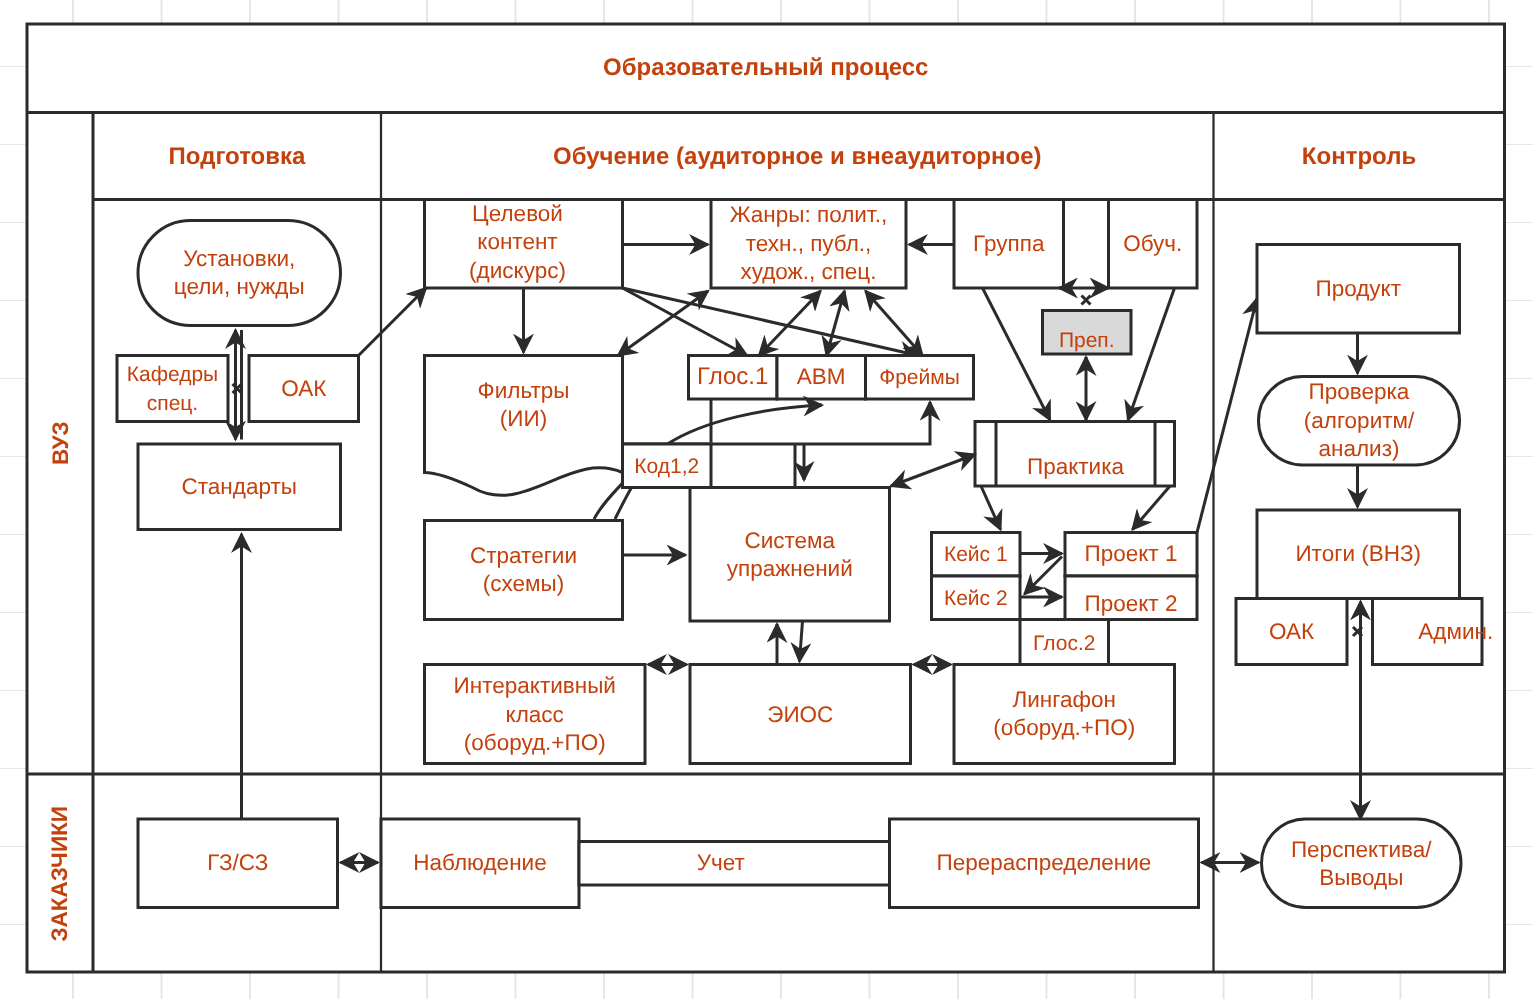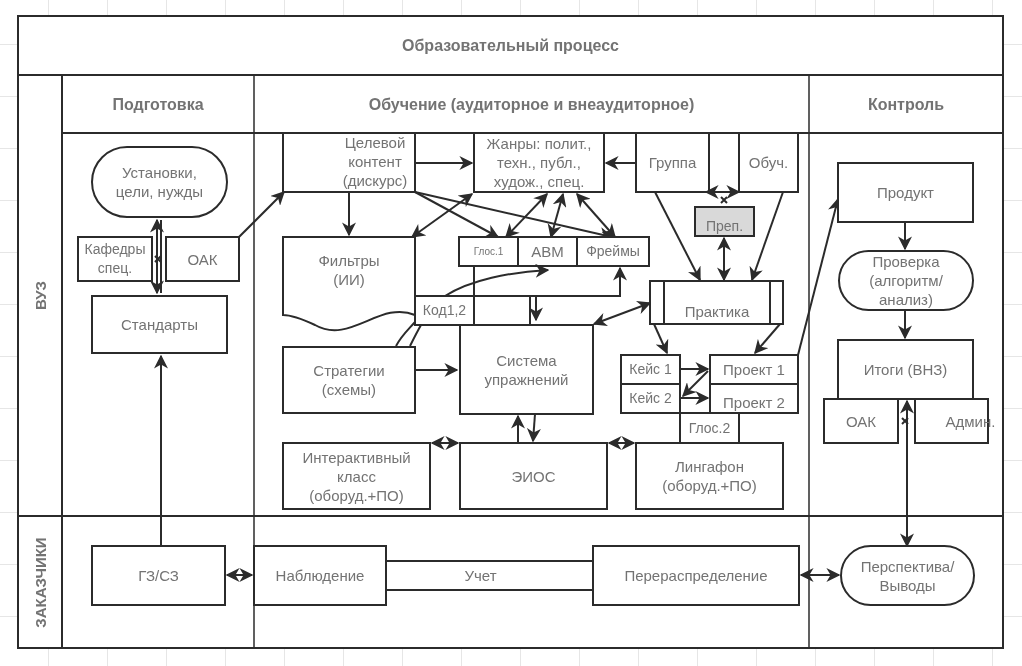--- a/index.html
+++ b/index.html
@@ -10,21 +10,21 @@
       linear-gradient(#e6e6e6 1px, transparent 1px),
       linear-gradient(90deg, #e6e6e6 1px, transparent 1px);
     background-size:59px 52px;
     background-position:-11px -8px;
     font-family:"Liberation Sans", sans-serif;
     color:#222;
   }
   svg.canvas { position:absolute; left:0; top:0; }
   .lbl {
     position:absolute; display:flex; align-items:center; justify-content:center;
-    text-align:center; font-size:15px; line-height:19px; color:#737373;
+    text-align:center; font-size:15px; line-height:19px; color:#c2410c;
     font-family:"Liberation Sans", sans-serif; white-space:pre-line;
   }
   .bold { font-weight:bold; font-size:16px; }
   .vert { transform:rotate(-90deg); white-space:nowrap; font-weight:bold; font-size:15px; }
 </style>
 </head>
 <body>
 
 <svg class="canvas" width="1022" height="666" viewBox="0 0 1022 666">
   <defs>
@@ -151,33 +151,33 @@
   <span class="vert">ЗАКАЗЧИКИ</span>
 </div>
 
 <div class="lbl" style="left:92px;top:147px;width:135px;height:70px;">Установки,
 цели, нужды</div>
 <div class="lbl" style="left:76px;top:237px;width:78px;height:44px;font-size:14px;">Кафедры
 спец.</div>
 <div class="lbl" style="left:166px;top:237px;width:73px;height:44px;">ОАК</div>
 <div class="lbl" style="left:92px;top:296px;width:135px;height:57px;">Стандарты</div>
 
-<div class="lbl" style="left:283px;top:131px;width:124px;height:61px;padding-left:30px;">Целевой
+<div class="lbl" style="left:283px;top:131px;width:124px;height:61px;">Целевой
 контент
 (дискурс)</div>
 <div class="lbl" style="left:474px;top:133px;width:130px;height:59px;">Жанры: полит.,
 техн.,  публ.,
 худож., спец.</div>
 <div class="lbl" style="left:636px;top:133px;width:73px;height:59px;">Группа</div>
 <div class="lbl" style="left:739px;top:133px;width:59px;height:59px;">Обуч.</div>
 <div class="lbl" style="left:695px;top:207px;width:59px;height:39px;font-size:14px;">Преп.</div>
 
 <div class="lbl" style="left:283px;top:245px;width:132px;height:50px;">Фильтры
 (ИИ)</div>
-<div class="lbl" style="left:459px;top:237px;width:59px;height:29px;font-size:10px;">Глос.1</div>
+<div class="lbl" style="left:459px;top:237px;width:59px;height:29px;font-size:16px;">Глос.1</div>
 <div class="lbl" style="left:518px;top:237px;width:59px;height:29px;">АВМ</div>
 <div class="lbl" style="left:577px;top:237px;width:72px;height:29px;font-size:14px;">Фреймы</div>
 <div class="lbl" style="left:415px;top:296px;width:59px;height:29px;font-size:14px;">Код1,2</div>
 <div class="lbl" style="left:664px;top:281px;width:106px;height:61px;">Практика</div>
 
 <div class="lbl" style="left:283px;top:347px;width:132px;height:66px;">Стратегии
 (схемы)</div>
 <div class="lbl" style="left:460px;top:325px;width:133px;height:89px;">Система
 упражнений</div>
 <div class="lbl" style="left:621px;top:355px;width:59px;height:29px;font-size:14px;">Кейс 1</div>

